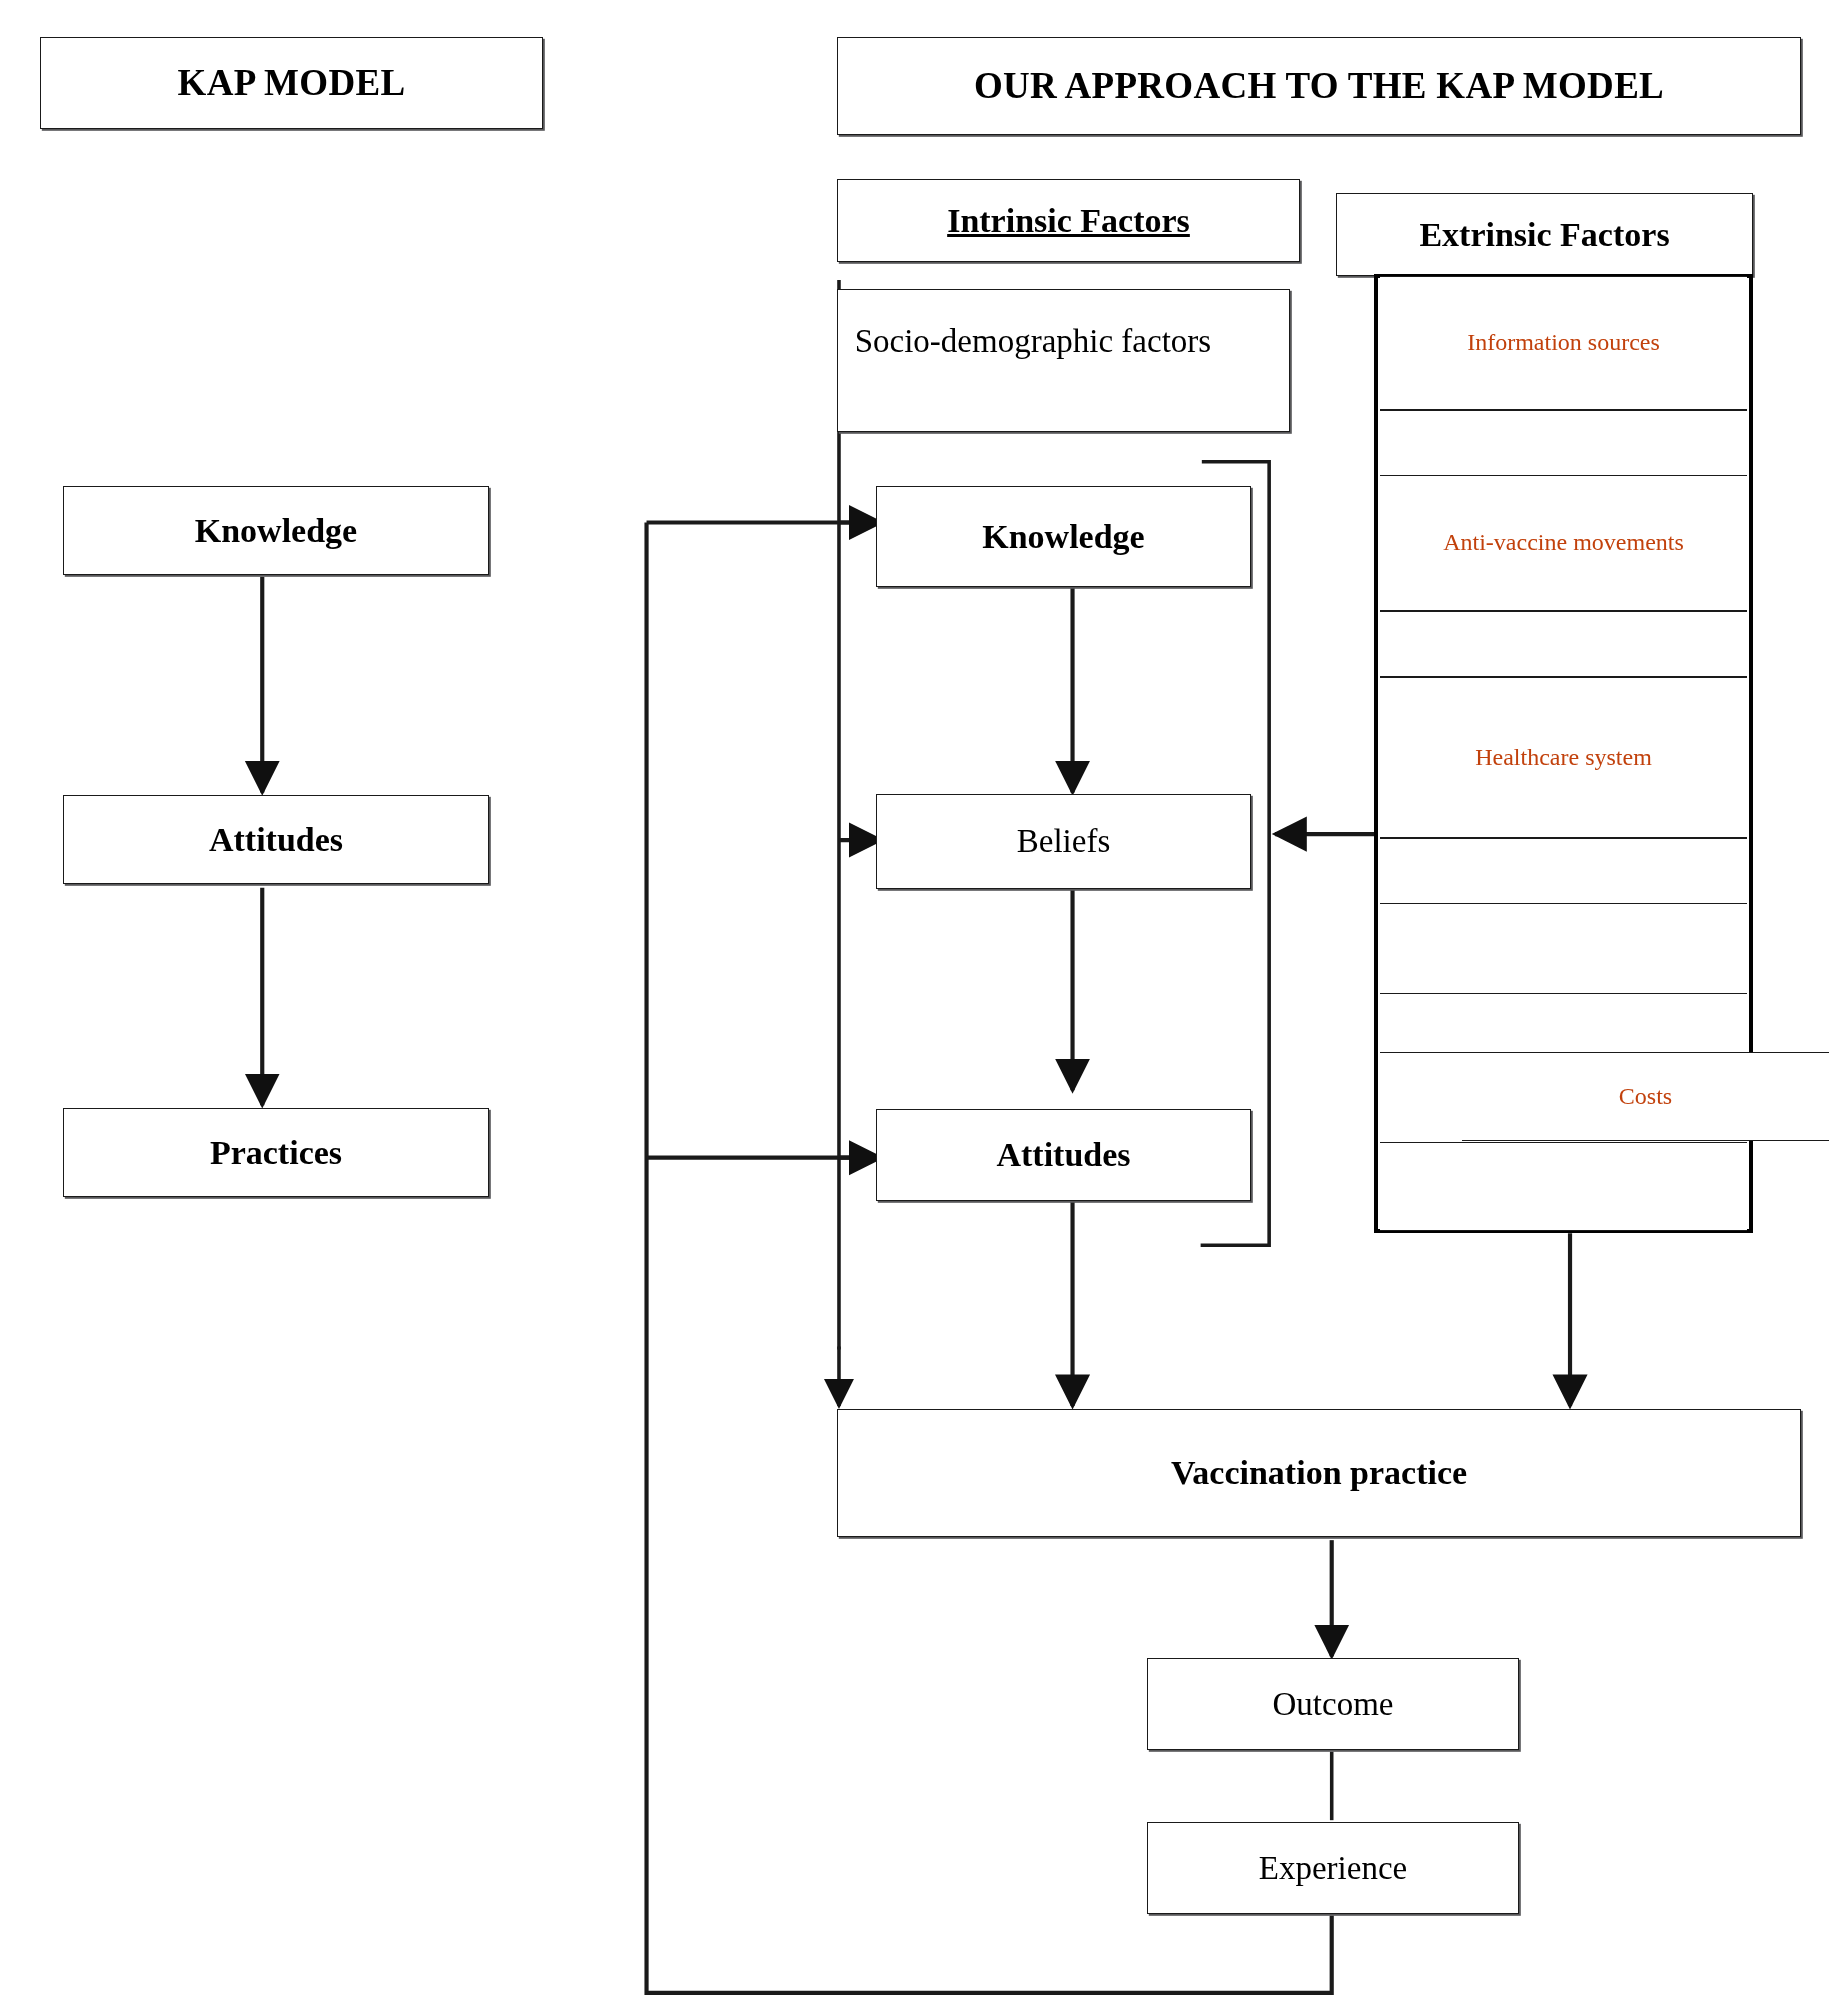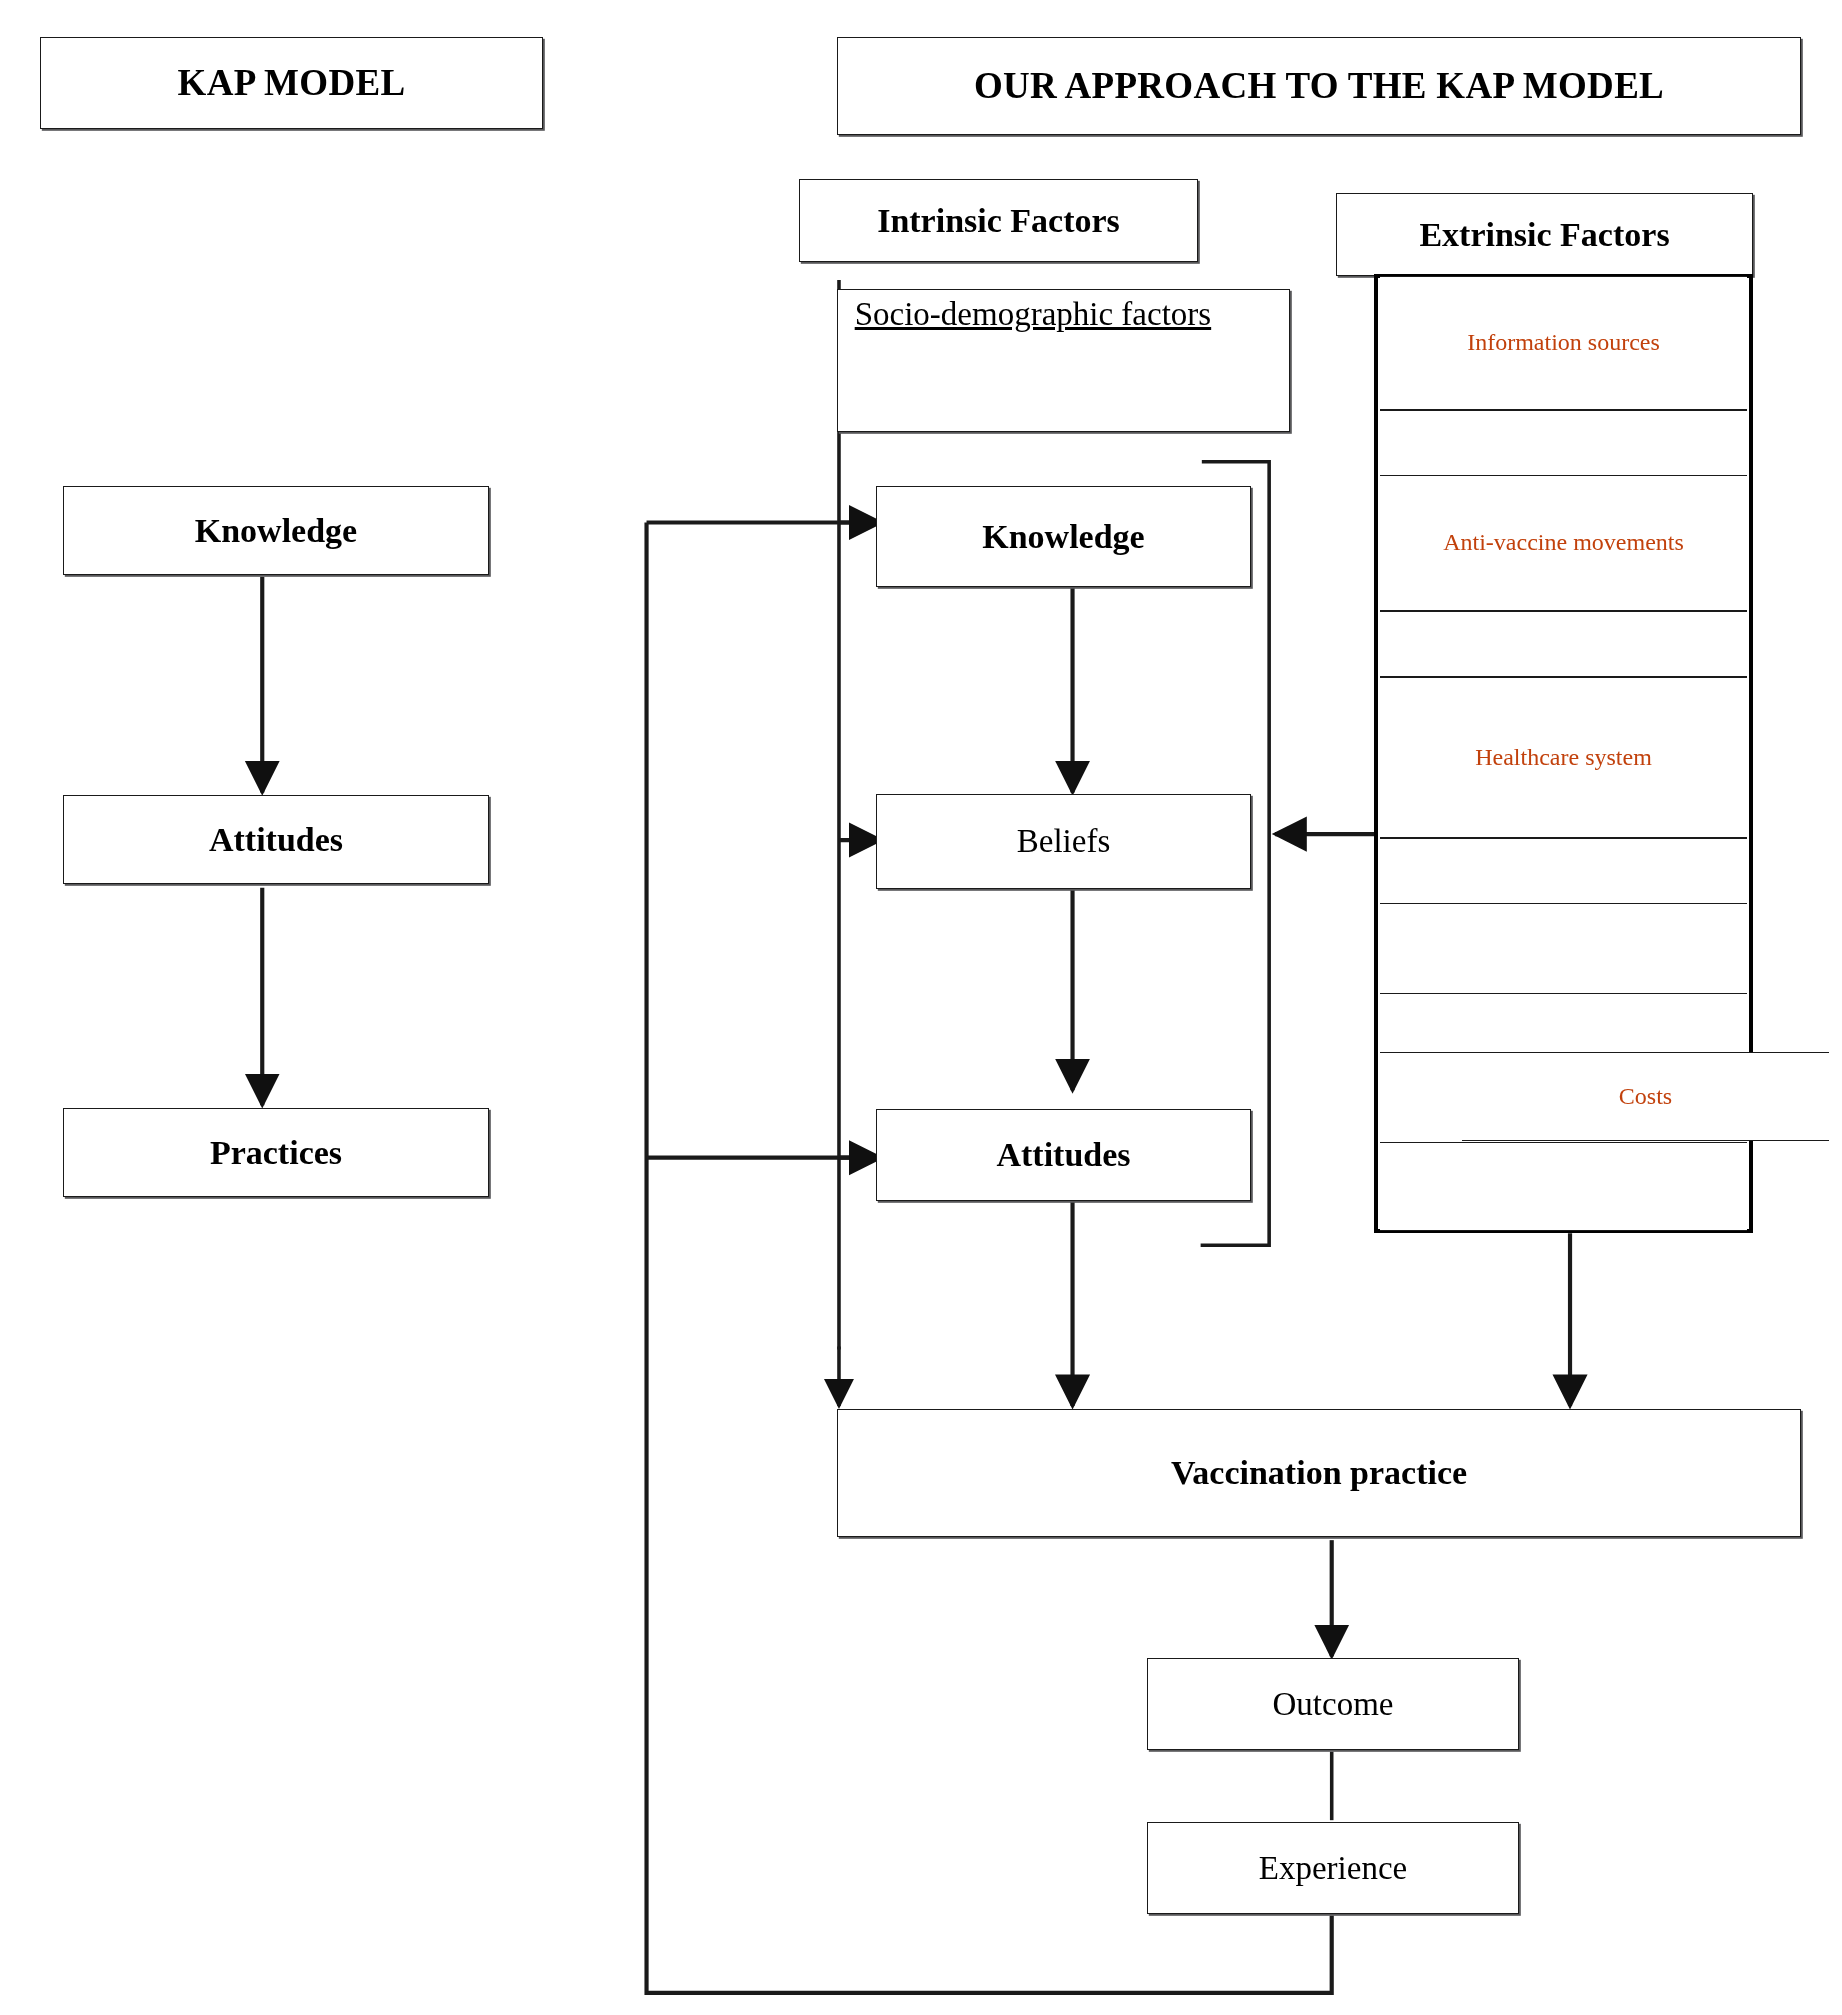--- a/index.html
+++ b/index.html
@@ -43,22 +43,21 @@
   }
   .hdr { font-size: 37px; font-weight: bold; letter-spacing: 0.3px; }
   .sec-hdr { font-size: 34px; font-weight: bold; }
   .node { font-size: 34px; font-weight: bold; }
   .plain { font-size: 33px; font-weight: normal; }
   .left-align {
     justify-content: flex-start;
     text-align: right;
     padding-left: 16.7px;
     align-items: flex-start;
-    padding-top: 2px;
-    text-decoration: underline;
+    padding-top: 29px;
   }
   .ext-group {
     position: absolute;
     box-sizing: border-box;
     border: 4.2px solid #000000;
     background: #ffffff;
   }
   .ext-cell {
     position: absolute;
     box-sizing: border-box;
@@ -145,21 +144,21 @@
   </div>
 
   <div class="box shadow node" style="left:63px; top:1108px; width:426px; height:89px;">
     <span>Practices</span>
   </div>
 
   <div class="box shadow hdr" style="left:837px; top:37px; width:964px; height:98px;">
     <span>OUR APPROACH TO THE KAP MODEL</span>
   </div>
 
-  <div class="box shadow sec-hdr" style="left:799px; top:179px; width:399px; height:83px;">
+  <div class="box shadow sec-hdr" style="left:837px; top:179px; width:463px; height:83px;text-decoration:underline;">
     <span>Intrinsic Factors</span>
   </div>
 
   <div class="box shadow plain left-align" style="left:837px; top:289px; width:453px; height:143px;">
     <span>Socio-demographic factors</span>
   </div>
 
   <div class="box shadow node" style="left:876px; top:486px; width:375px; height:101px;">
     <span>Knowledge</span>
   </div>

